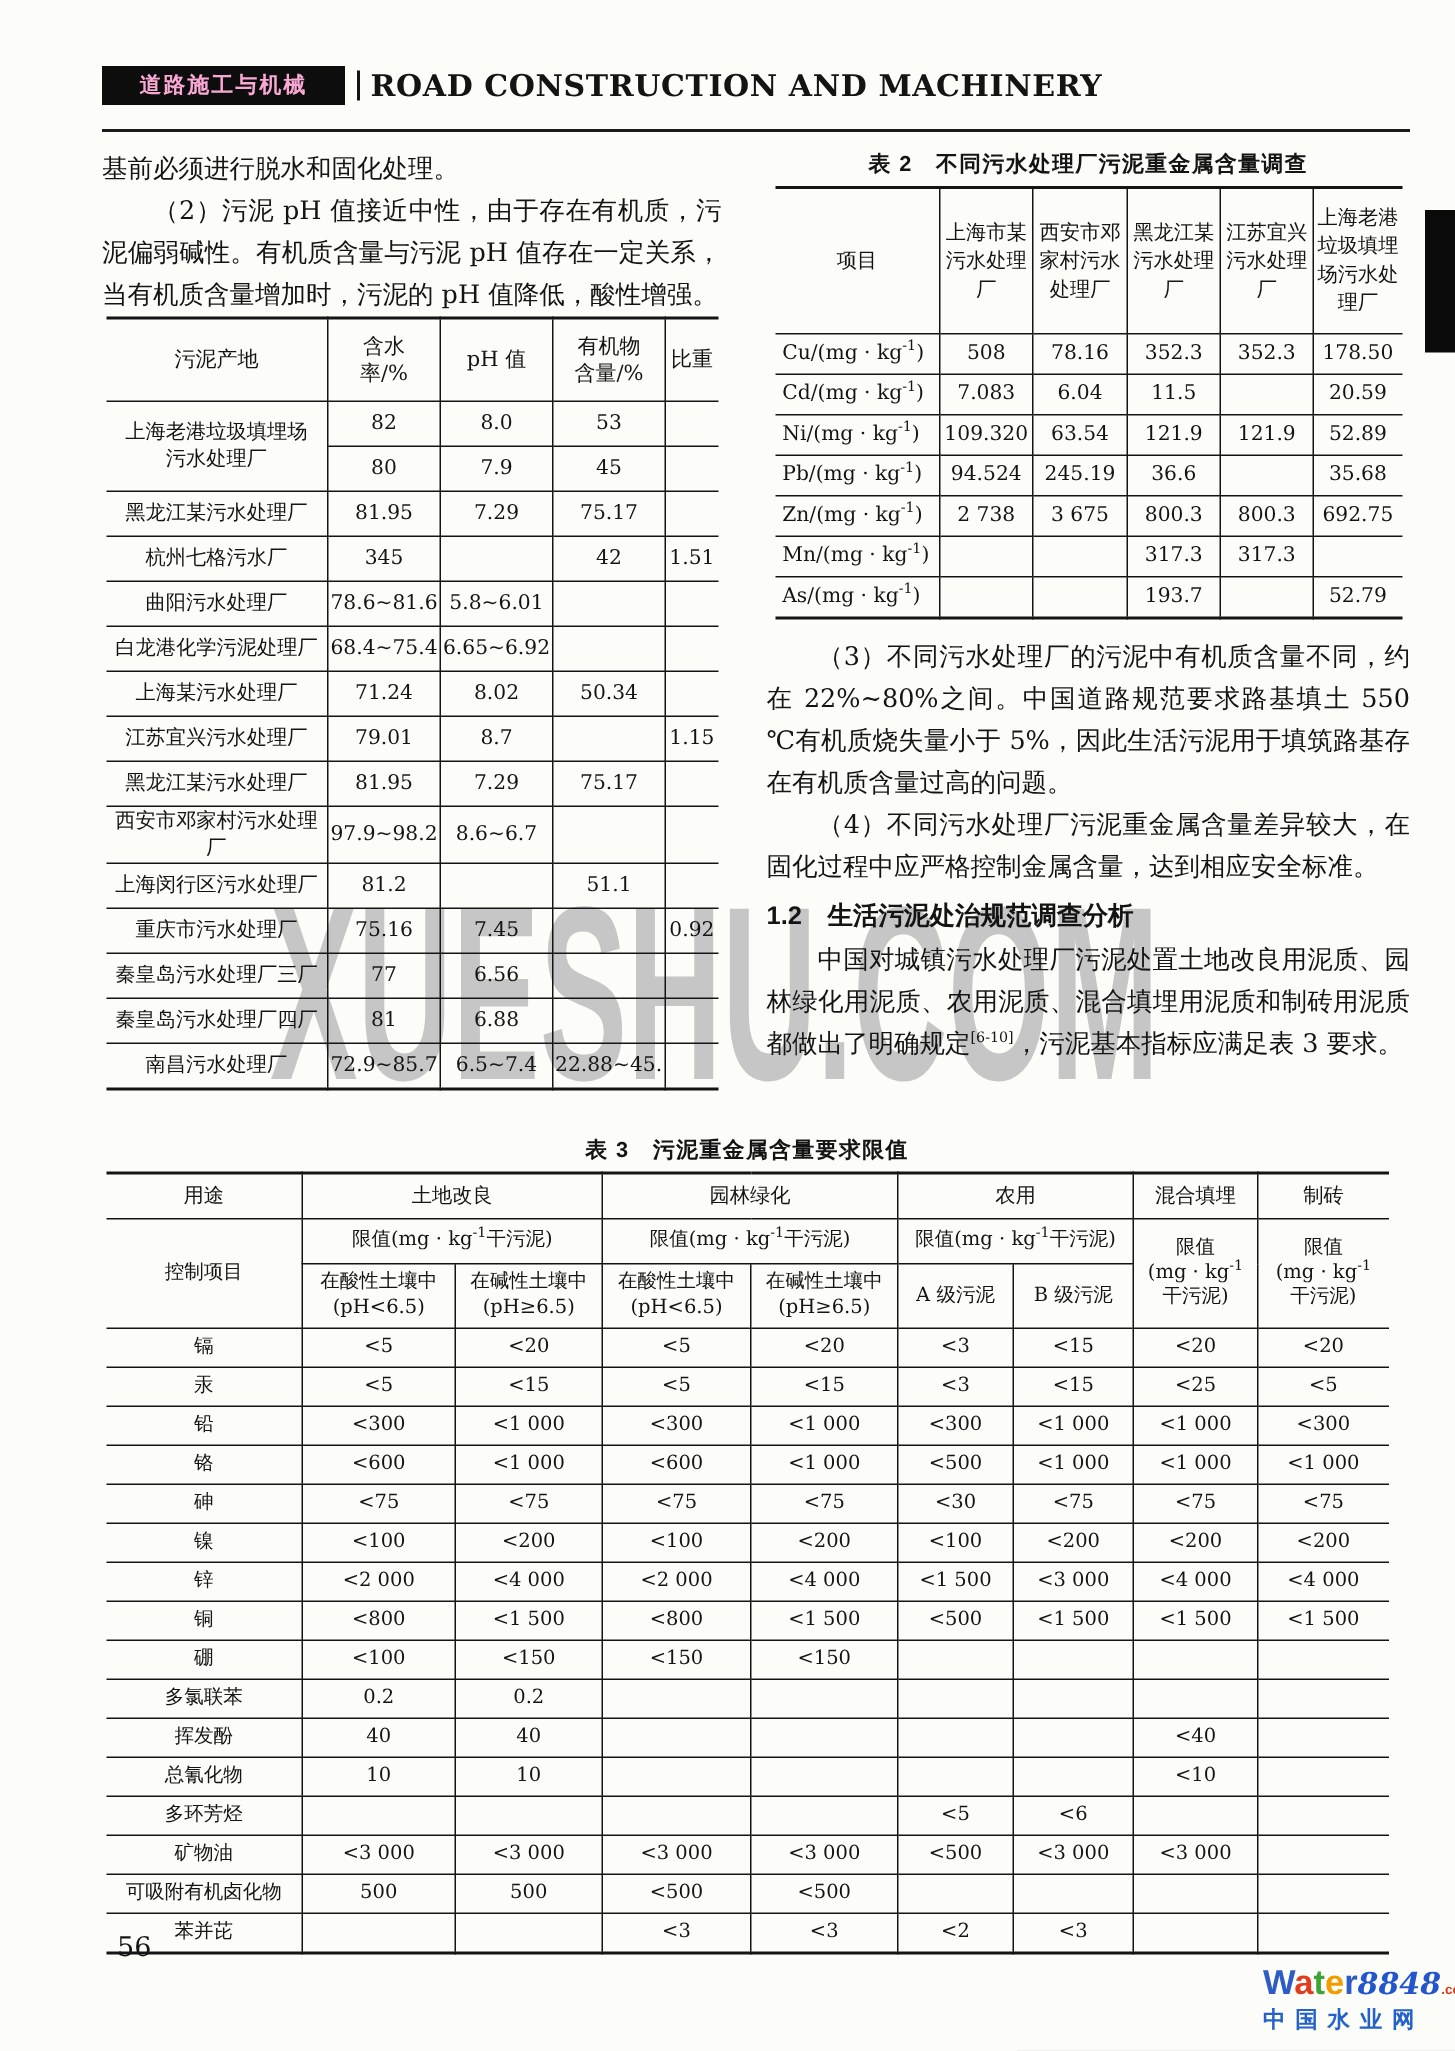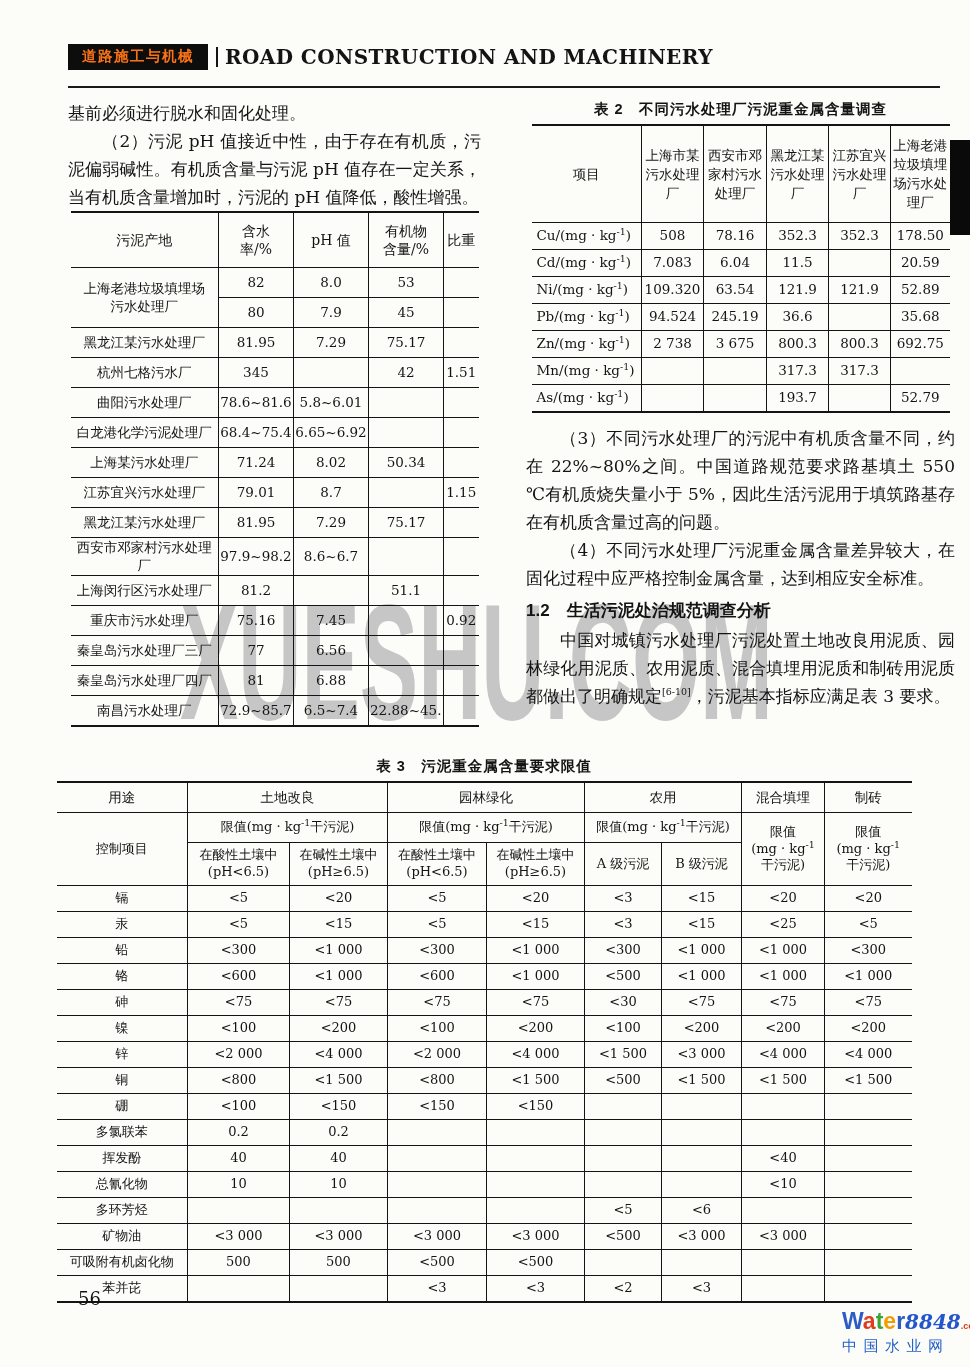--- a/index.html
+++ b/index.html
@@ -2,29 +2,29 @@
 <html><head>
 <meta charset="utf-8">
 <style>
   html,body{margin:0;padding:0;background:#e8e8e8;}
   .page{position:relative;width:970px;height:1367px;background:#fcfcf8;overflow:hidden;
         font-family:"DejaVu Serif","Liberation Serif",serif;color:#141414;margin:0 auto;}
   .layer{position:absolute;z-index:2;}
 
   
   .hdr{left:68px;top:44px;width:872px;height:34px;white-space:nowrap;}
-  .hdr-badge{display:inline-block;background:#0d0d0d;color:#f97316;font-family:"Liberation Sans",sans-serif;
-             font-weight:bold;font-size:14.5px;padding:3px 14px 4px;letter-spacing:1.5px;vertical-align:middle;}
+  .hdr-badge{display:inline-block;background:#0d0d0d;color:#f9a8d4;font-family:"Liberation Sans",sans-serif;
+             font-weight:bold;font-size:14.5px;padding:3px 25px 4px;letter-spacing:1.5px;vertical-align:middle;}
   .hdr-sep{display:inline-block;width:2px;height:20px;background:#141414;margin:0 7px 0 8px;vertical-align:middle;}
   .hdr-en{display:inline-block;font-weight:bold;font-size:20px;letter-spacing:.4px;vertical-align:middle;}
   .hdr-rule{left:68px;top:86px;width:872px;height:2px;background:#1a1a1a;}
 
   
   .col-left{left:68px;top:99px;width:413px;}
-  .col-right{left:526px;top:99px;width:429px;}
+  .col-right{left:511px;top:99px;width:429px;}
   p.body{font-size:17px;line-height:28px;text-align:justify;margin:0;}
   p.indent{text-indent:2em;}
   .sec{font-family:"Liberation Sans",sans-serif;font-weight:bold;font-size:17px;margin:7px 0 4px;}
   sup{font-size:9.5px;line-height:0;}
 
   
   .tbl-title{font-family:"Liberation Sans",sans-serif;font-weight:bold;font-size:14.5px;
              text-align:center;margin:9px 0 5px;letter-spacing:1px;}
   table.grid{border-collapse:collapse;border-top:2px solid #141414;border-bottom:2px solid #141414;
              table-layout:fixed;margin:0 auto;}
@@ -32,35 +32,35 @@
                     padding:1px 1px;font-size:13.5px;line-height:1.3;overflow:hidden;}
   .grid tr>*:first-child{border-left:none;}
   .grid tr>*:last-child{border-right:none;}
   .ml{white-space:pre-line;}
 
   #table1 thead th{height:52px;font-size:14px;}
   #table1 td{height:27px;}
   #table2 thead th{height:92px;vertical-align:middle;font-size:13.5px;line-height:19px;padding:2px;}
   #table2 td{height:24px;}
   #table2 td.t2lbl{text-align:left;padding-left:5px;}
-  #table3-wrap{left:56px;top:757px;width:856px;}
+  #table3-wrap{left:70px;top:757px;width:856px;}
   #table3 th,#table3 td{font-size:13px;}
   #table3 thead tr.r1 th{height:27px;font-size:13.5px;}
   #table3 thead tr.r2 th{height:27px;}
   #table3 thead tr.r3 th{height:40px;}
   #table3 td{height:23px;}
 
   
   .pgnum{left:78px;top:1288px;font-size:18px;}
   .logo{left:842px;top:1308px;width:126px;font-family:"Liberation Sans",sans-serif;}
   .logo-l1{white-space:nowrap;font-size:0;}
   .logo-l1 .lw{font-size:23px;font-weight:bold;}
   .logo-8848{font-size:20px;font-weight:bold;font-style:italic;font-family:"DejaVu Serif",serif;}
   .logo-com{font-size:9px;font-weight:bold;}
-  .logo-l2{font-size:15px;font-weight:normal;letter-spacing:6.5px;margin-top:2px;white-space:nowrap;}
+  .logo-l2{font-size:15px;font-weight:bold;letter-spacing:6.5px;margin-top:2px;white-space:nowrap;}
 
   
   .wm{position:absolute;left:180px;top:580px;z-index:1;font-family:"Liberation Sans",sans-serif;
       font-weight:bold;font-size:165px;line-height:1;color:#c6c6c6;white-space:nowrap;
       transform:scaleX(.53);transform-origin:left top;}
   .bar{position:absolute;left:950px;top:140px;width:20px;height:95px;background:#0a0a0a;z-index:3;}
 </style>
 </head>
 <body>
 

